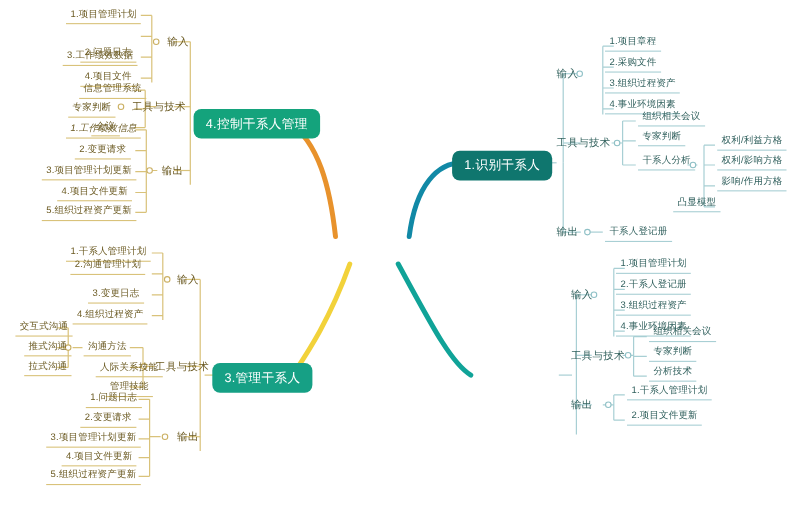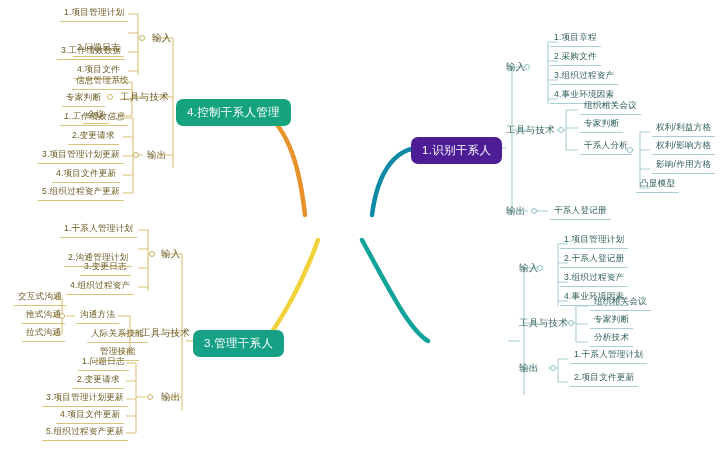--- a/index.html
+++ b/index.html
@@ -117,39 +117,39 @@
     <path d="M182,254 L168,254" stroke="#d9c27a" stroke-width="1.1" fill="none"></path>
     <path d="M148,254 L148,230 L148,291 M148,230 L138,230 M148,249 L138,249 M148,268 L138,268 M148,287 L138,287" stroke="#d9c27a" stroke-width="1.1" fill="none"></path>
     <path d="M182,333 L168,333" stroke="#d9c27a" stroke-width="1.1" fill="none"></path>
     <path d="M140,333 L130,333 M130,316 L130,352 M130,316 L118,316 M130,334 L118,334 M130,352 L118,352" stroke="#d9c27a" stroke-width="1.1" fill="none"></path>
     <path d="M75,316 L66,316 M62,316 L62,298 M62,316 L62,334 M62,298 L52,298 M62,316 L52,316 M62,334 L52,334" stroke="#d9c27a" stroke-width="1.1" fill="none"></path>
     <path d="M182,397 L168,397" stroke="#d9c27a" stroke-width="1.1" fill="none"></path>
     <path d="M146,397 L136,397 M136,363 L136,433 M136,363 L126,363 M136,381 L126,381 M136,399 L126,399 M136,416 L126,416 M136,433 L126,433" stroke="#d9c27a" stroke-width="1.1" fill="none"></path>
   </svg>
 
 
-  <div class="node branch-node" style="left:411px; top:137px; background:#4c1d95;">1.识别干系人</div>
+  <div class="node branch-node" style="left:411px; top:137px; background:#0f766e;">1.识别干系人</div>
 
   <div class="node cat-label teal" style="left:506px; top:61px;">输入</div>
   <div class="bullet cool" style="left:524px; top:64px;"></div>
   <div class="node leaf teal ul-cool" style="left:550px; top:31px;">1.项目章程</div>
   <div class="node leaf teal ul-cool" style="left:550px; top:50px;">2.采购文件</div>
   <div class="node leaf teal ul-cool" style="left:550px; top:69px;">3.组织过程资产</div>
   <div class="node leaf teal ul-cool" style="left:550px; top:88px;">4.事业环境因素</div>
 
   <div class="node cat-label teal" style="left:506px; top:124px;">工具与技术</div>
   <div class="bullet cool" style="left:558px; top:127px;"></div>
   <div class="node leaf teal ul-cool" style="left:580px; top:99px;">组织相关会议</div>
   <div class="node leaf teal ul-cool" style="left:580px; top:117px;">专家判断</div>
   <div class="node leaf teal ul-cool" style="left:580px; top:139px;">干系人分析</div>
   <div class="bullet cool" style="left:627px; top:147px;"></div>
   <div class="node leaf teal ul-cool" style="left:652px; top:121px;">权利/利益方格</div>
   <div class="node leaf teal ul-cool" style="left:652px; top:139px;">权利/影响方格</div>
   <div class="node leaf teal ul-cool" style="left:652px; top:158px;">影响/作用方格</div>
-  <div class="node leaf teal ul-cool" style="left:636px; top:177px;">凸显模型</div>
+  <div class="node leaf teal ul-cool" style="left:612px; top:177px;">凸显模型</div>
 
   <div class="node cat-label teal" style="left:506px; top:205px;">输出</div>
   <div class="bullet cool" style="left:531px; top:208px;"></div>
   <div class="node leaf teal ul-cool" style="left:550px; top:204px;">干系人登记册</div>
 
 
   <div class="node cat-label teal" style="left:519px; top:262px;">输入</div>
   <div class="bullet cool" style="left:537px; top:265px;"></div>
   <div class="node leaf teal ul-cool" style="left:560px; top:233px;">1.项目管理计划</div>
   <div class="node leaf teal ul-cool" style="left:560px; top:252px;">2.干系人登记册</div>
@@ -188,21 +188,21 @@
   <div class="node leaf ul-warm" style="left:68px; top:129px;">2.变更请求</div>
   <div class="node leaf ul-warm" style="left:38px; top:148px;">3.项目管理计划更新</div>
   <div class="node leaf ul-warm" style="left:52px; top:167px;">4.项目文件更新</div>
   <div class="node leaf ul-warm" style="left:38px; top:185px;">5.组织过程资产更新</div>
 
   <div class="node branch-node" style="left:193px; top:330px; background:#16a085;">3.管理干系人</div>
 
   <div class="node cat-label" style="left:161px; top:248px;">输入</div>
   <div class="bullet warm" style="left:149px; top:251px;"></div>
   <div class="node leaf ul-warm" style="left:60px; top:222px;">1.干系人管理计划</div>
-  <div class="node leaf ul-warm" style="left:64px; top:251px;">2.沟通管理计划</div>
+  <div class="node leaf ul-warm" style="left:64px; top:234px;">2.沟通管理计划</div>
   <div class="node leaf ul-warm" style="left:80px; top:260px;">3.变更日志</div>
   <div class="node leaf ul-warm" style="left:66px; top:279px;">4.组织过程资产</div>
 
   <div class="node cat-label" style="left:141px; top:327px;">工具与技术</div>
   <div class="bullet warm" style="left:128px; top:330px;"></div>
   <div class="node leaf ul-warm" style="left:76px; top:308px;">沟通方法</div>
   <div class="node leaf ul-warm" style="left:87px; top:327px;">人际关系技能</div>
   <div class="node leaf ul-warm" style="left:96px; top:345px;">管理技能</div>
   <div class="bullet warm" style="left:59px; top:313px;"></div>
   <div class="node leaf ul-warm" style="left:14px; top:290px;">交互式沟通</div>

